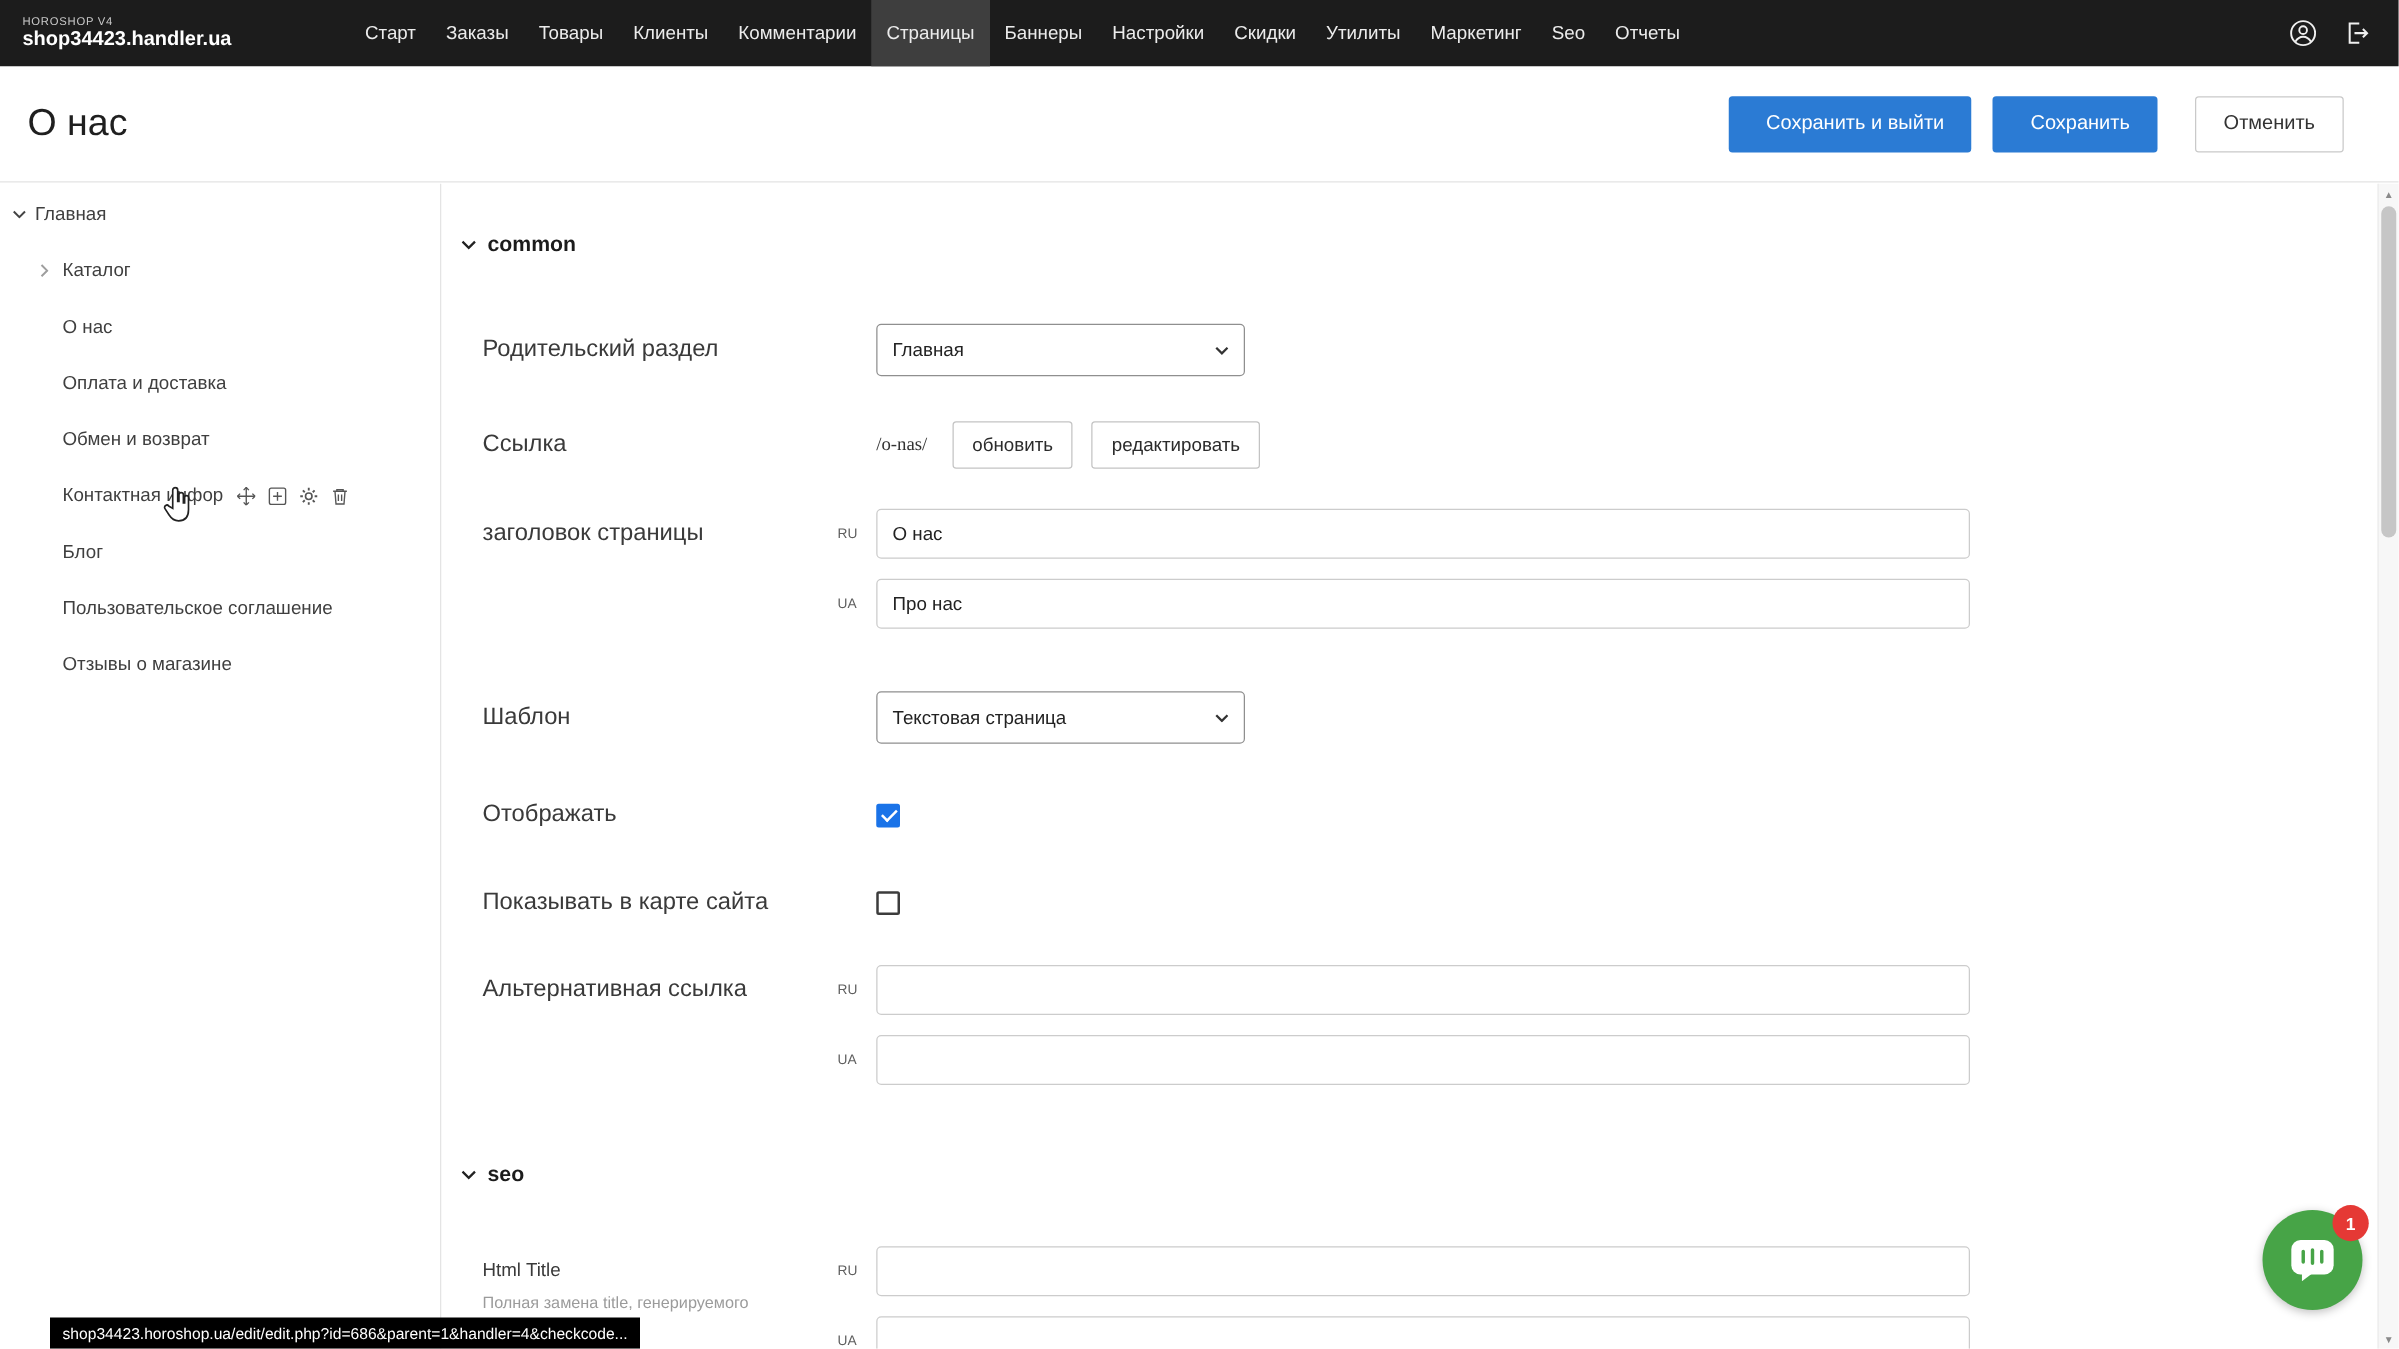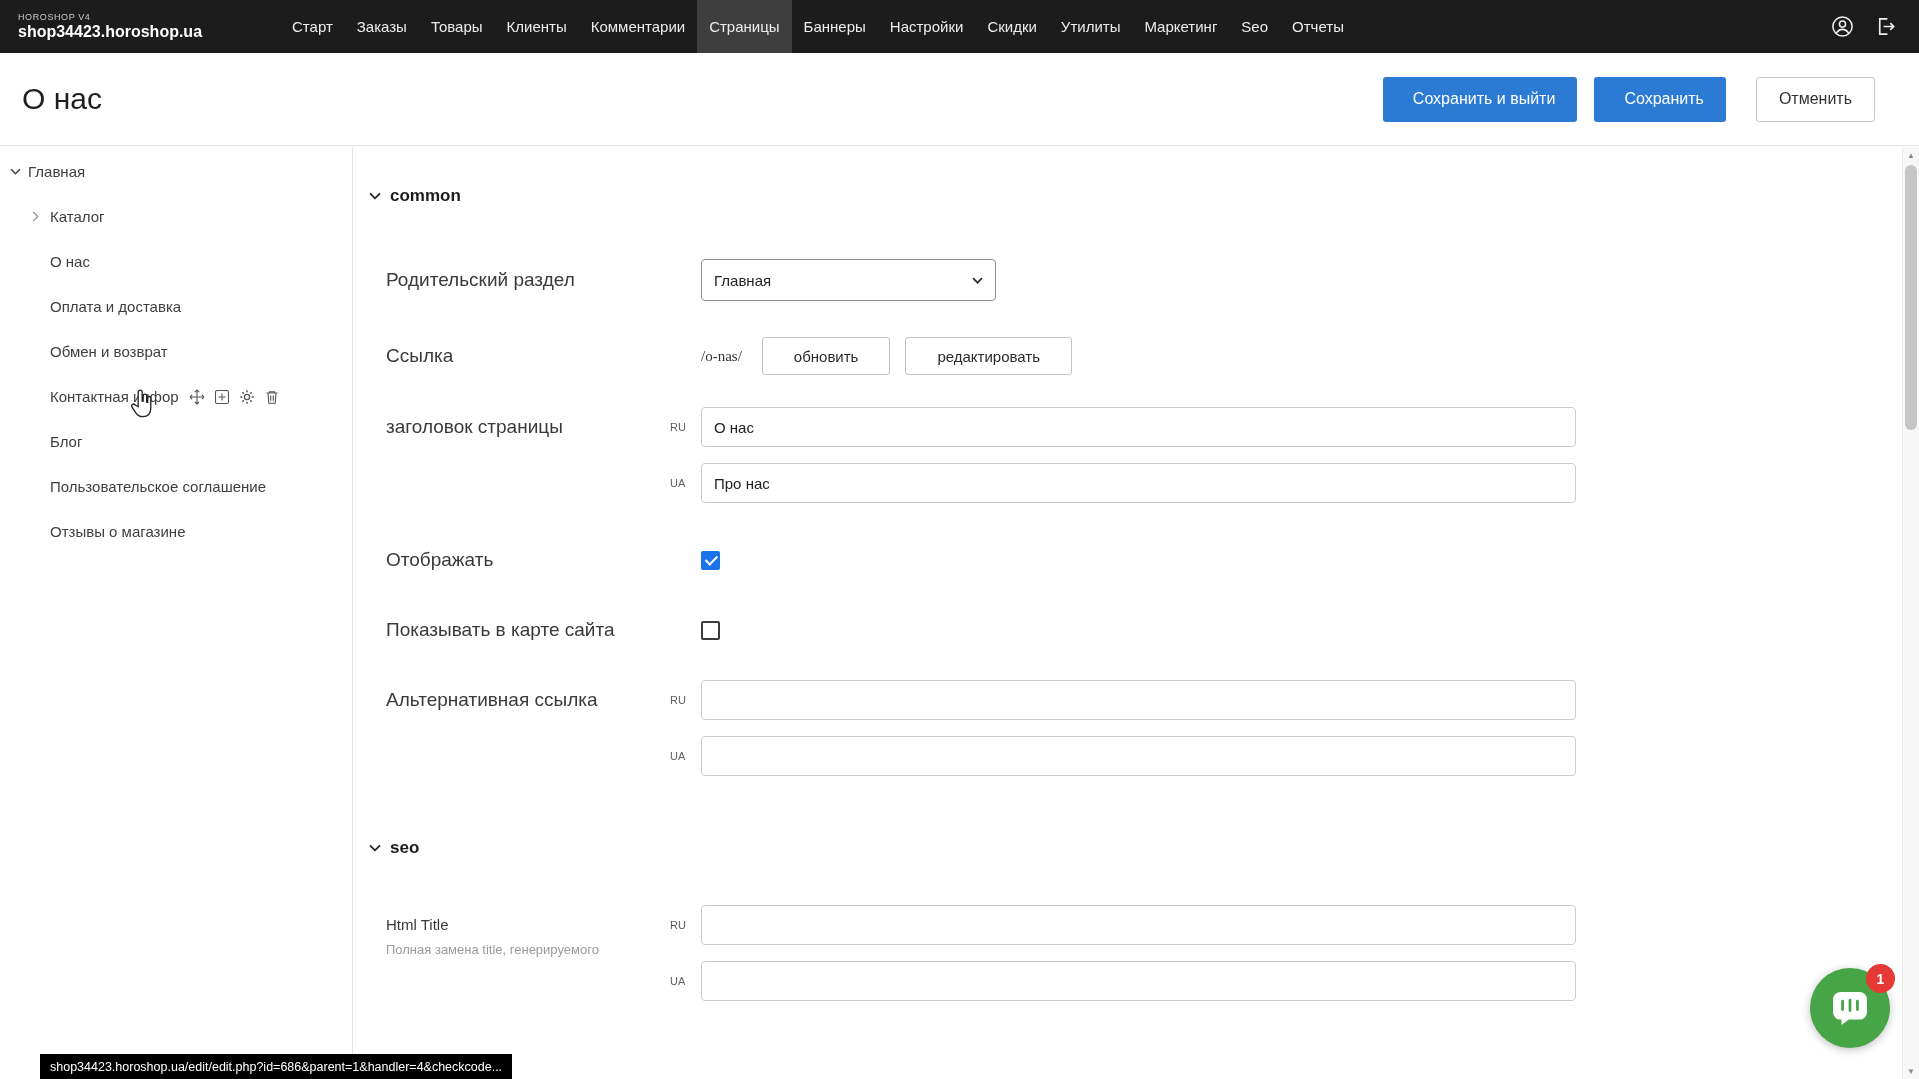--- a/index.html
+++ b/index.html
@@ -71,21 +71,21 @@
   .select {
     width: 295px; height: 42px; border: 1px solid #8f8f8f; border-radius: 4px;
     display: flex; align-items: center; padding: 0 12px; font-size: 15px; color: #222;
     background: #fff; cursor: pointer;
   }
   .select .sel-chev { margin-left: auto; }
 
   .row-parent { margin-top: 52px; height: 42px; }
   .row-link { margin-top: 36px; height: 38px; }
   .link-path { font-size: 15px; color: #333; margin-right: 20px; font-family: Liberation Serif, serif; }
-  .btn-small { height: 38px; padding: 0 31px; background: #fff; border: 1px solid #c3c3c3; border-radius: 3px; font-size: 15px; color: #2b2b2b; margin-right: 15px; cursor: pointer; font-family: inherit; }
+  .btn-small { height: 38px; padding: 0 15px; background: #fff; border: 1px solid #c3c3c3; border-radius: 3px; font-size: 15px; color: #2b2b2b; margin-right: 15px; cursor: pointer; font-family: inherit; }
   .row-title { margin-top: 32px; }
   .row-template { margin-top: 50px; height: 42px; }
   .row-display { margin-top: 45px; height: 24px; }
   .row-sitemap { margin-top: 46px; height: 24px; }
   .row-alt { margin-top: 38px; }
   .seo-head { margin-top: 61px; }
   .row-html { margin-top: 46px; }
 
   .lang-stack { display: flex; flex-direction: column; }
   .lang-line { display: flex; align-items: center; }
@@ -122,21 +122,21 @@
   .chat-badge { position: absolute; left: 1866px; top: 964px; width: 29px; height: 29px; border-radius: 50%; background: #e53935; color: #fff; font-size: 14px; font-weight: bold; display: flex; align-items: center; justify-content: center; z-index: 41; }
 
   .cursor { position: absolute; left: 128px; top: 389px; width: 27px; height: 31px; z-index: 50; }
 </style>
 </head>
 <body>
 
 <header class="topbar">
   <div class="brand">
     <span class="brand-small">HOROSHOP V4</span>
-    <span class="brand-main">shop34423.horoshop.ua</span>
+    <span class="brand-main">shop34423.handler.ua</span>
   </div>
   <nav class="menu">
     <span class="menu-item">Старт</span>
     <span class="menu-item">Заказы</span>
     <span class="menu-item">Товары</span>
     <span class="menu-item">Клиенты</span>
     <span class="menu-item">Комментарии</span>
     <span class="menu-item active">Страницы</span>
     <span class="menu-item">Баннеры</span>
     <span class="menu-item">Настройки</span>
@@ -278,20 +278,31 @@
         <span class="lang-tag">RU</span>
         <input class="text-input" value="О нас" style="">
       </div>
       <div class="lang-line">
         <span class="lang-tag">UA</span>
         <input class="text-input" value="Про нас" style="">
       </div>
     </div>
   </div>
 
+  <div class="form-row row-template">
+    <span class="label">Шаблон</span>
+    <div class="select">
+      <span>Текстовая страница</span>
+      <span class="sel-chev">
+        <svg width="11" height="7" viewBox="0 0 11 7">
+            <path d="M1 1.2 5.5 5.7 10 1.2" fill="none" stroke="#333" stroke-width="1.8"></path>
+          </svg>
+      </span>
+    </div>
+  </div>
 
   <div class="form-row row-display">
     <span class="label">Отображать</span>
     <span class="checkbox checked"></span>
   </div>
 
   <div class="form-row row-sitemap">
     <span class="label">Показывать в карте сайта</span>
     <span class="checkbox"></span>
   </div>

